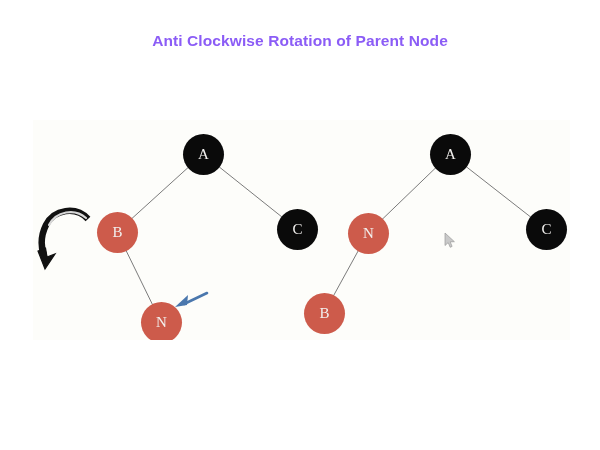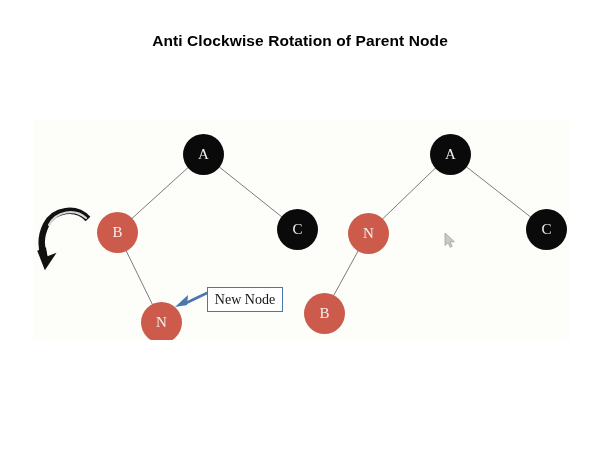--- a/index.html
+++ b/index.html
@@ -24,21 +24,21 @@
   #slide-title {
     position: absolute;
     left: 0;
     top: 32px;
     width: 600px;
     text-align: center;
     font-family: "Liberation Sans", sans-serif;
     font-weight: bold;
     font-size: 15.5px;
     letter-spacing: 0.1px;
-    color: #000000;
+    color: #8b5cf6;
   }
   #diagram-panel {
     position: absolute;
     left: 33px;
     top: 120px;
     width: 537px;
     height: 220px;
     background: #fdfdfa;
     overflow: hidden;
   }
@@ -159,21 +159,18 @@
     <path d="M52 18 C 40 5, 18 8, 10 24 C 4 36, 5 48, 9 58" fill="none" stroke="#111111" stroke-width="6.5" stroke-linecap="butt"></path>
     <path d="M50 17 C 39 7, 20 10, 13 24" fill="none" stroke="#d8d8d8" stroke-width="2.2" stroke-linecap="round"></path>
     <path d="M2 50 L 9 68 L 19 53 L 11 56 L 9.5 47 Z" fill="#111111" stroke="#111111" stroke-width="1.2" stroke-linejoin="miter"></path>
   </svg>
 
   <svg id="new-node-arrow" viewBox="0 0 36 24">
     <path d="M34 5 L 11 16" stroke="#4a77ad" stroke-width="2.6" stroke-linecap="round"></path>
     <path d="M2 19 L 15 7 L 14 17 Z" fill="#4a77ad"></path>
   </svg>
 
-  <div id="new-node-box">
-    <span>New Node</span>
-  </div>
 
   <svg id="mouse-cursor" viewBox="0 0 12 17">
     <path d="M1 1 L1 13.5 L4.2 10.6 L6.2 15.3 L8.1 14.4 L6.2 9.9 L10.4 9.7 Z" fill="#c9c9c9" stroke="#9a9a9a" stroke-width="0.7" stroke-linejoin="round"></path>
   </svg>
 
 </div>
 
 </body></html>

